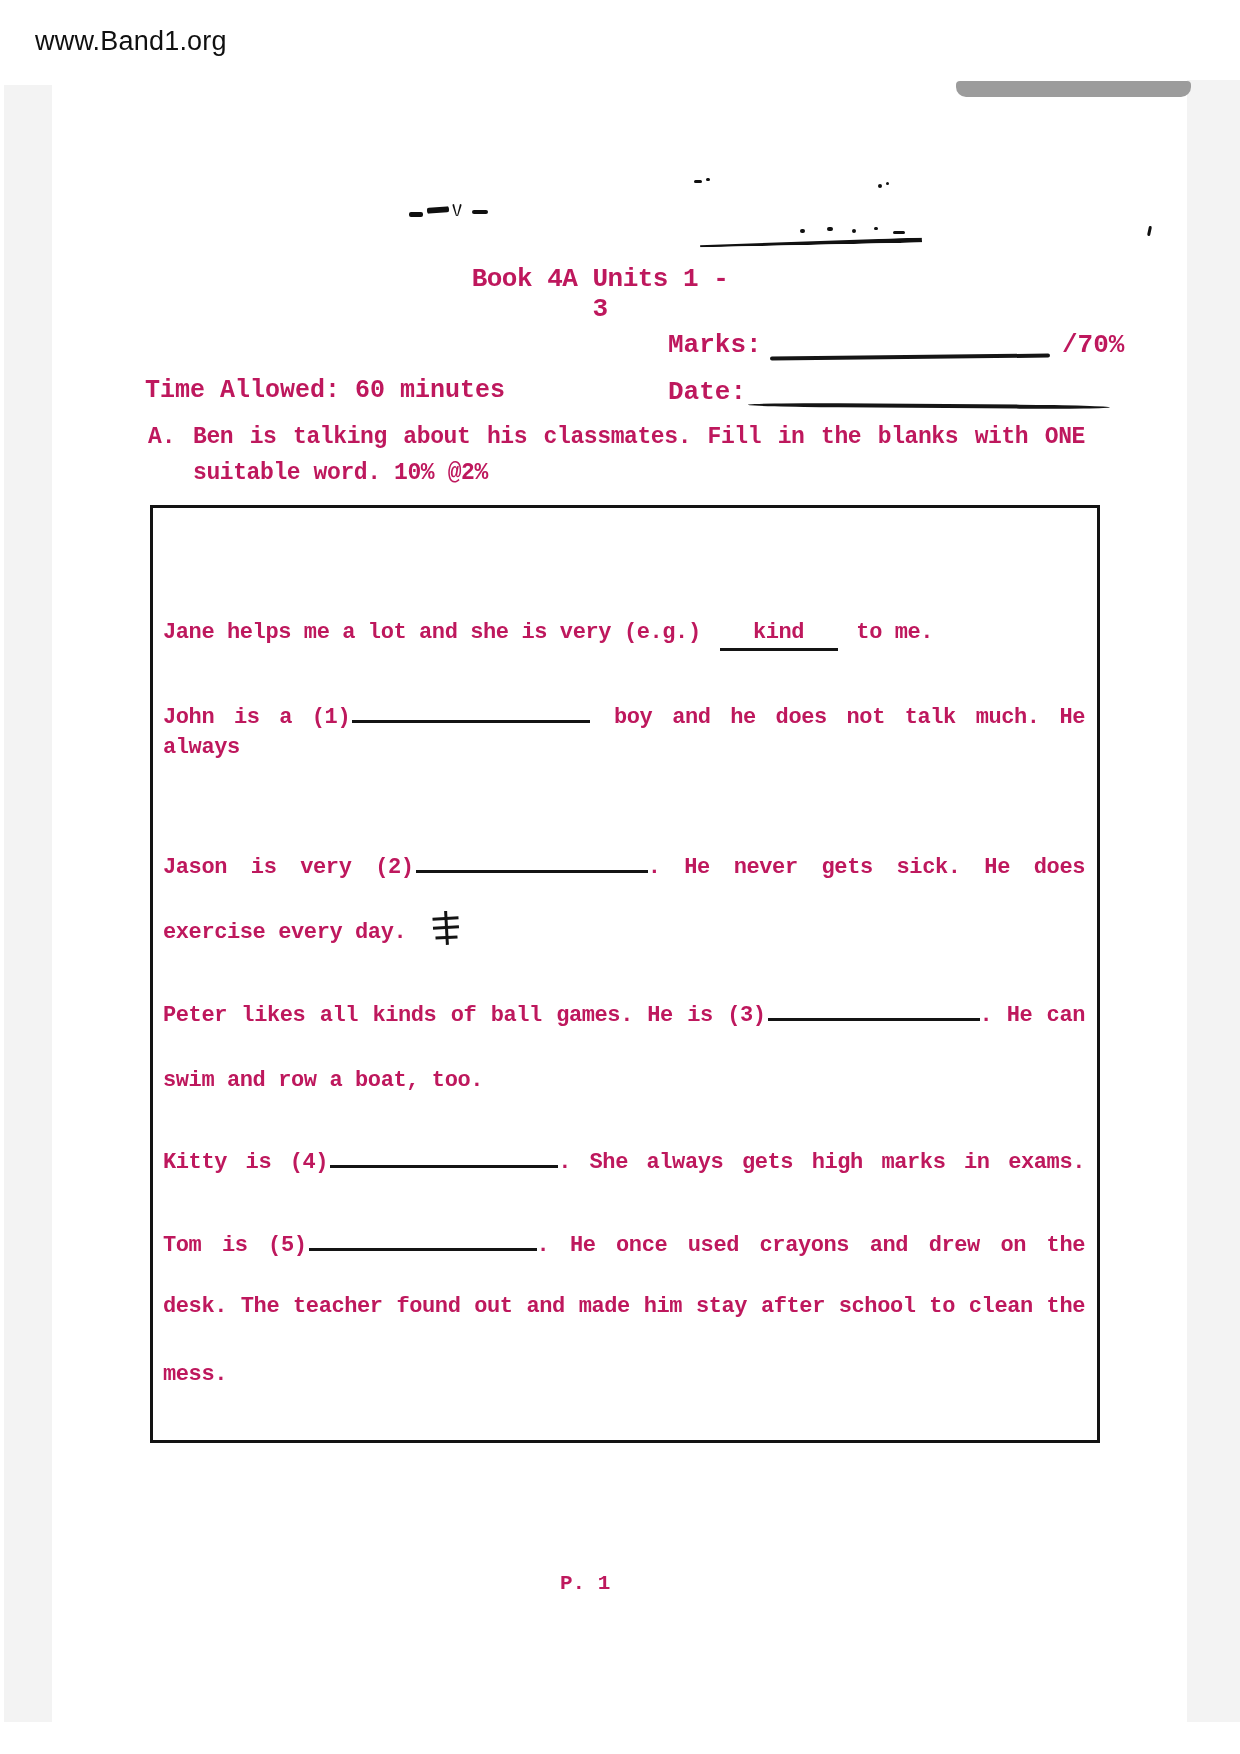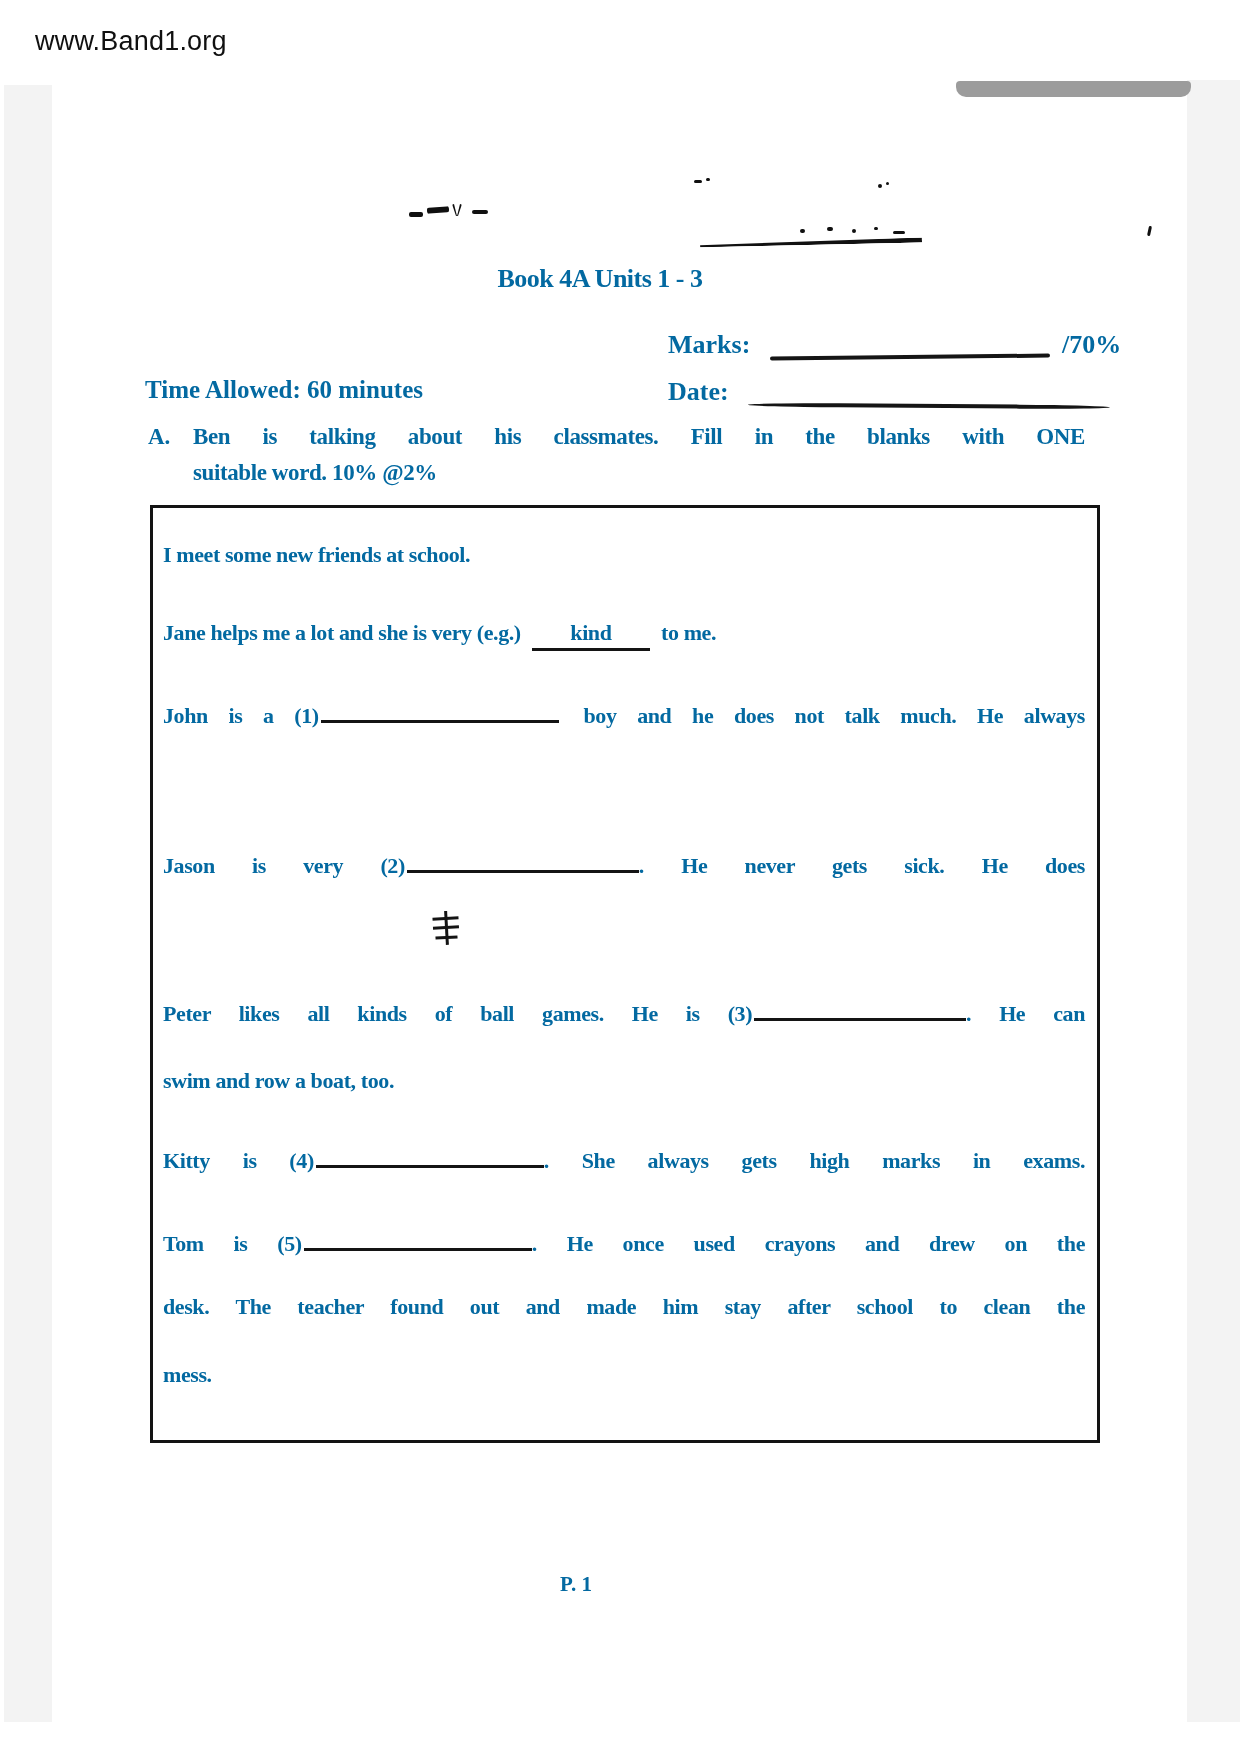--- a/index.html
+++ b/index.html
@@ -1,21 +1,21 @@
 <!DOCTYPE html>
 <html><head>
 <meta charset="utf-8">
 <style>
   html,body { margin:0; padding:0; background:#ffffff; }
   #page {
     position:relative; width:1240px; height:1722px; background:#ffffff;
     overflow:hidden; font-family:"DejaVu Sans", sans-serif;
   }
   .gutter { position:absolute; background:#f3f3f3; }
-  .scan   { font-weight:700; color:#0369a1; font-family:Liberation Serif, serif; }
+  .scan   { font-weight:700; color:#be185d; font-family:Liberation Mono, monospace; }
   .abs    { position:absolute; }
   .watermark {
     position:absolute; left:35px; top:26px; font-size:27px; color:#101010;
     font-family:"Liberation Sans", sans-serif; font-weight:400; letter-spacing:0.2px;
   }
   .title  { position:absolute; left:470px; top:264px; width:260px; text-align:center;
             font-size:26px; letter-spacing:-0.5px; }
   .hline  { position:absolute; background:#151515; border-radius:2px; }
   .ink    { position:absolute; background:#101010; border-radius:2px; }
   .line   { position:absolute; left:163px; width:922px; font-size:22px;
@@ -82,40 +82,40 @@
 
   <div class="scan abs" style="left:668px; top:377px; font-size:26px;">Date:</div>
   <div class="hline" style="left:748px; top:404px; width:362px; height:4px; transform:rotate(0.4deg); border-radius:50%/4px;"></div>
 
   <div class="scan abs" style="left:148px; top:424px; font-size:23px;">A.</div>
   <div class="scan abs just" style="left:193px; top:424px; width:892px; font-size:23px; letter-spacing:-0.4px;">Ben is talking about his classmates.  Fill in the blanks with ONE</div>
   <div class="scan abs" style="left:193px; top:460px; font-size:23px; letter-spacing:-0.4px;">suitable word.  10% @2%</div>
 
   <div class="box"></div>
 
-  <div class="scan line" style="top:540px;">
-    <span>I meet some new friends at school.</span>
-  </div>
 
   <div class="scan line" style="top:618px;">
     <span>Jane helps me a lot and she is very (e.g.)</span>
     <span class="blank-ex">kind</span>
     <span>to me.</span>
   </div>
 
   <div class="scan line just" style="top:700px;">
     <span>John is a (1)</span><span class="blank" style="width:238px;"></span>
     <span>boy and he does not talk much.  He always</span>
   </div>
 
 
   <div class="scan line just" style="top:850px;">
     <span>Jason is very (2)</span><span class="blank" style="width:232px; margin-right:0;"></span><span>.  He never gets sick.  He does</span>
   </div>
 
+  <div class="scan line" style="top:918px;">
+    <span>exercise every day.</span>
+  </div>
   <div class="cjk-mark"></div>
 
   <div class="scan line just" style="top:998px;">
     <span>Peter likes all kinds of ball games.  He is (3)</span><span class="blank" style="width:212px; margin-right:0;"></span><span>.  He can</span>
   </div>
 
   <div class="scan line" style="top:1066px;">
     <span>swim and row a boat, too.</span>
   </div>
 

